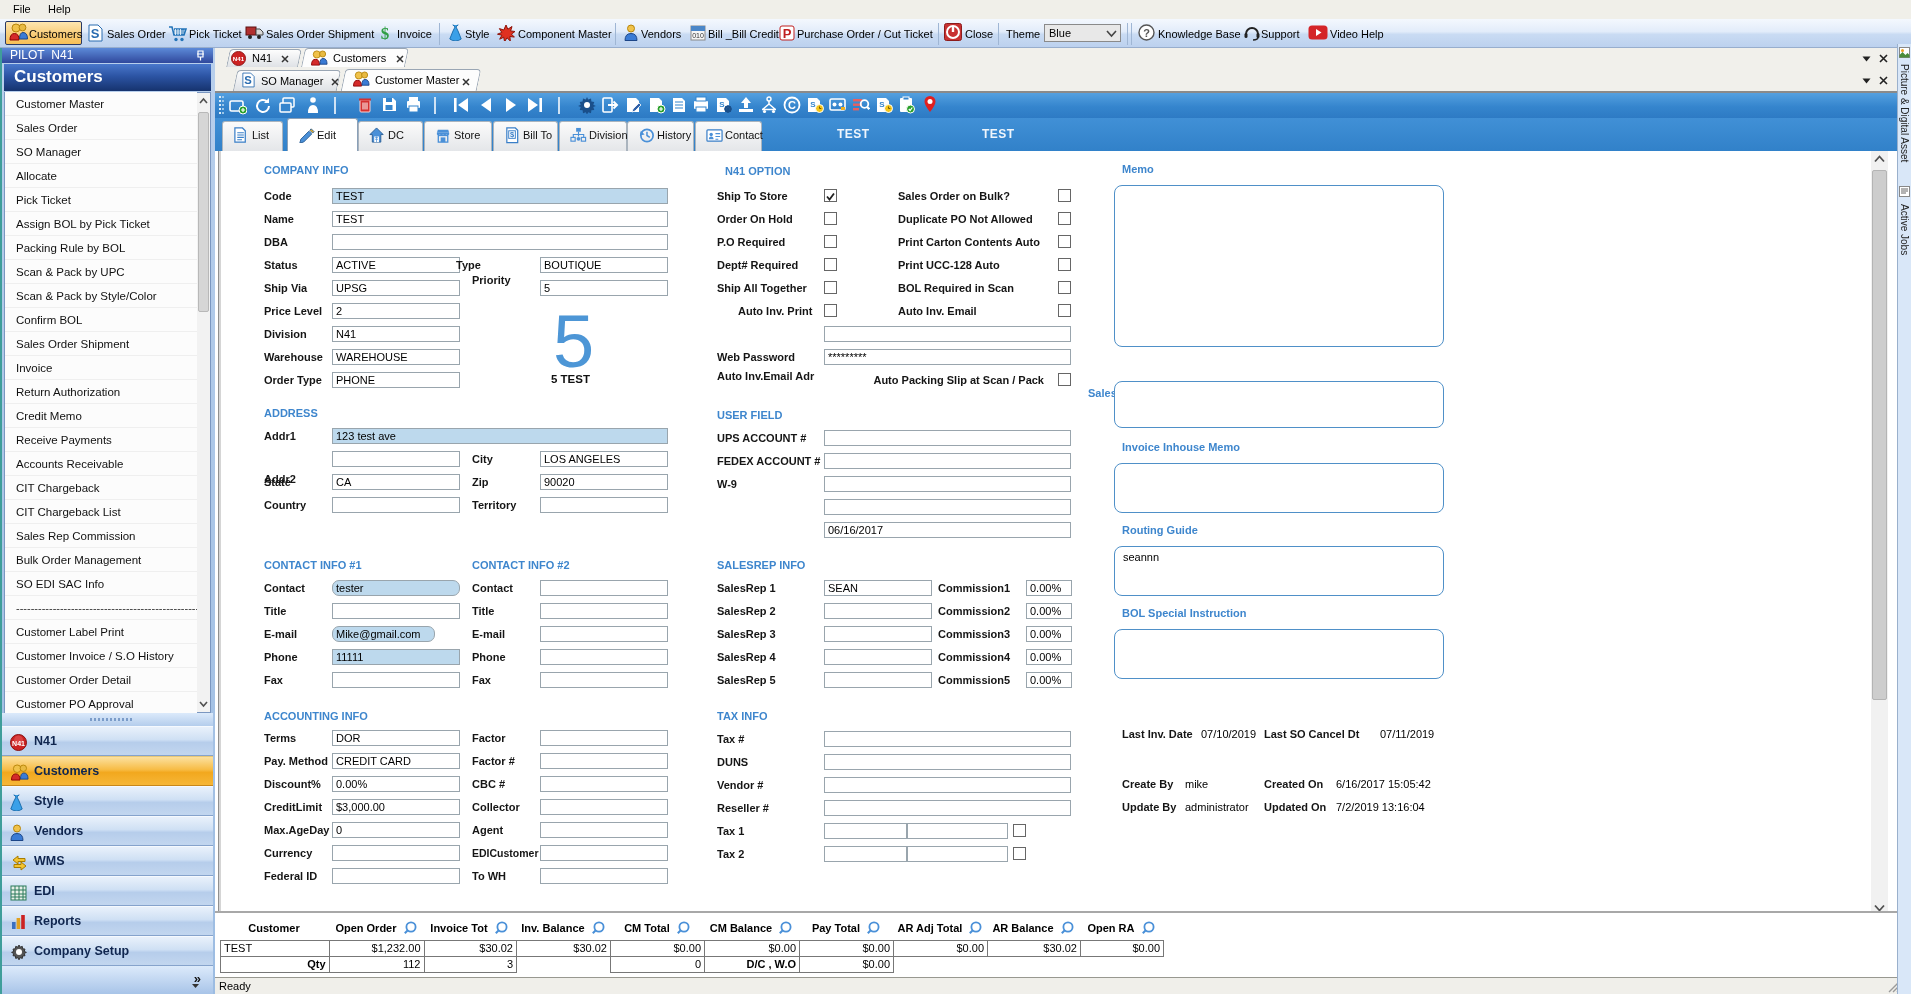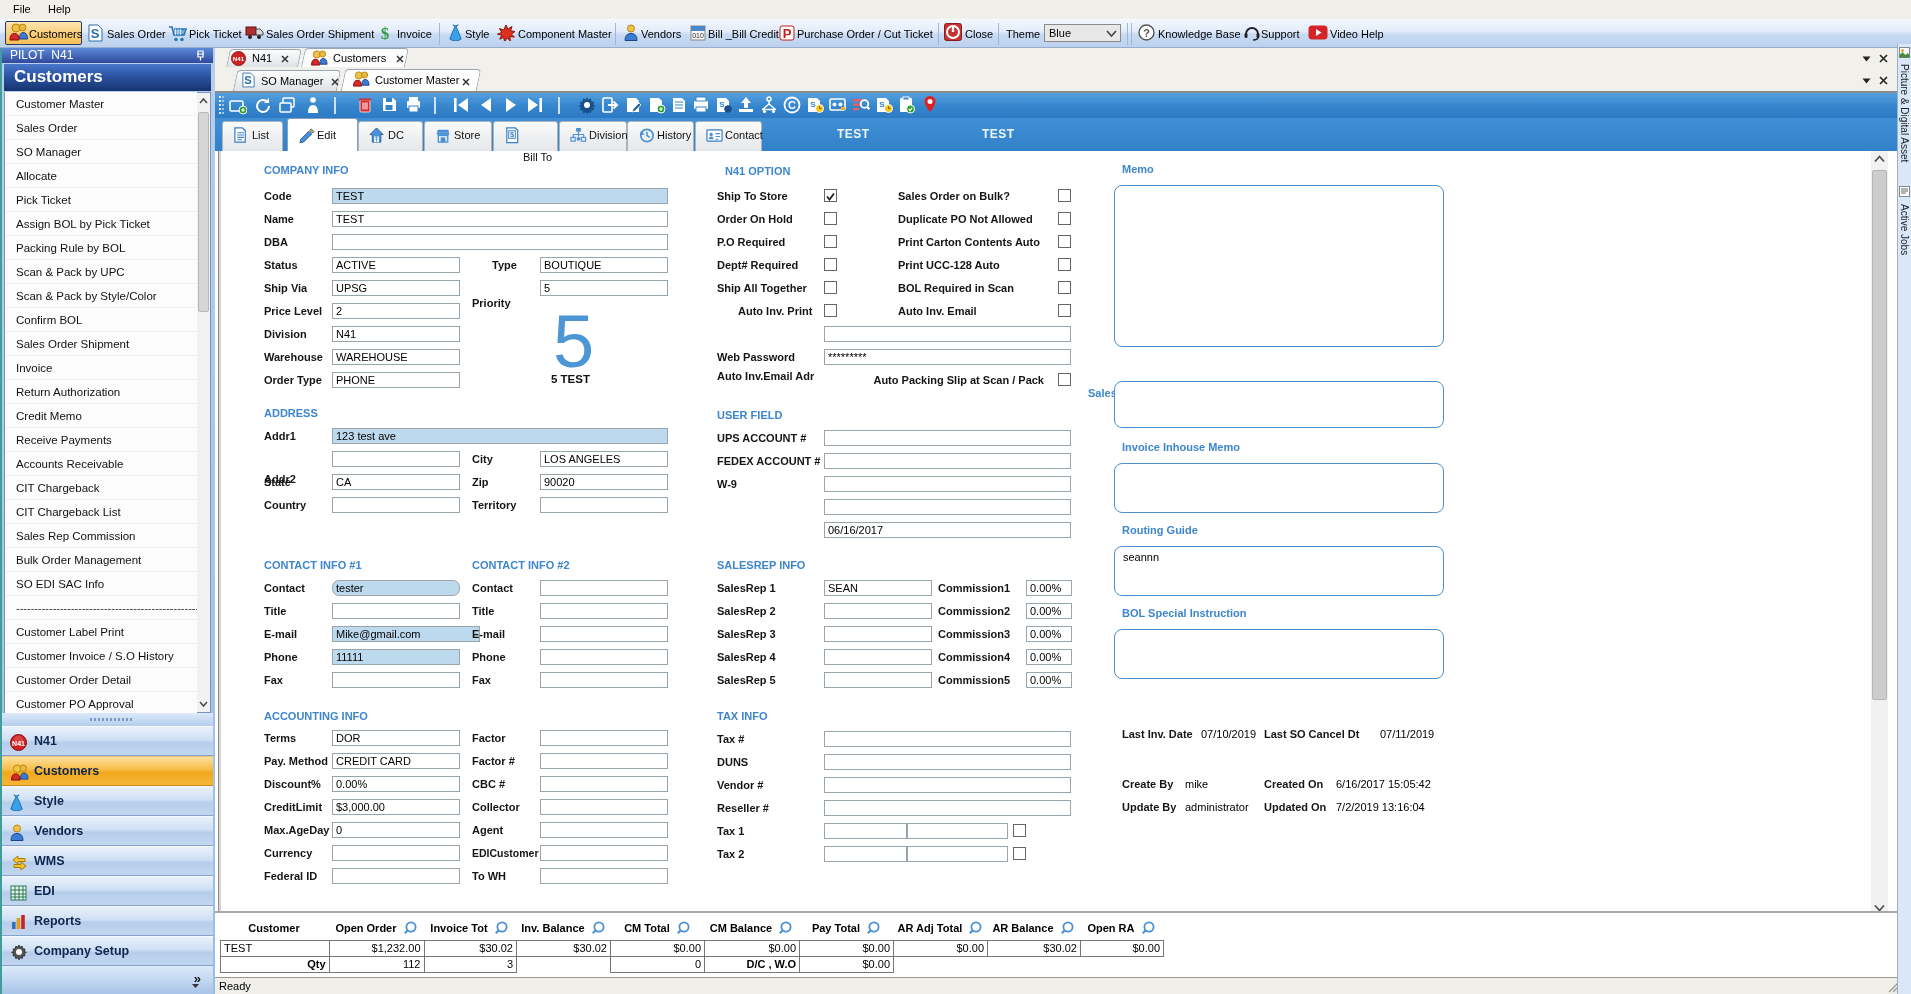--- a/index.html
+++ b/index.html
@@ -451,21 +451,21 @@
     <rect x="3.5" y="9" width="10" height="7" fill="none" stroke="#4a90d8" stroke-width="1.4"></rect>
     <rect x="6" y="11" width="5" height="5" fill="#4a90d8"></rect>
   </svg>
 <div class="abs" style="left:454px;top:129px;font-size:11px;color:#111;">Store</div>
 <div class="abs" style="left:493px;top:121px;width:65px;height:30px;background:linear-gradient(180deg,#fbfbfb,#e4e6e9);border:1px solid #aab4be;border-bottom:none;border-radius:3px 3px 0 0;"></div>
 <svg class="abs" style="left:504px;top:127px;" width="17" height="17" viewBox="0 0 18 18">
     <path d="M3 1 h9 l2.5 2.5 v13 h-11.5 z" fill="#fff" stroke="#3a7fc8" stroke-width="1.3"></path>
     <rect x="5" y="4" width="7" height="8" fill="none" stroke="#3a7fc8"></rect>
     <text x="8.5" y="11" font-size="8" font-weight="bold" fill="#3a7fc8" text-anchor="middle" font-family="Liberation Sans">$</text>
   </svg>
-<div class="abs" style="left:523px;top:129px;font-size:11px;color:#111;margin-top:22px;">Bill To</div>
+<div class="abs" style="left:523px;top:129px;font-size:11px;color:#111;">Bill To</div>
 <div class="abs" style="left:559px;top:121px;width:68px;height:30px;background:linear-gradient(180deg,#fbfbfb,#e4e6e9);border:1px solid #aab4be;border-bottom:none;border-radius:3px 3px 0 0;"></div>
 <svg class="abs" style="left:570px;top:127px;" width="17" height="17" viewBox="0 0 18 18">
     <rect x="6.5" y="1" width="5" height="4" fill="#4a90d8"></rect>
     <rect x="1" y="11" width="4.5" height="4" fill="none" stroke="#4a90d8" stroke-width="1.2"></rect>
     <rect x="12" y="11" width="4.5" height="4" fill="none" stroke="#4a90d8" stroke-width="1.2"></rect>
     <circle cx="9" cy="12.5" r="2" fill="#4a90d8"></circle>
     <path d="M9 5 v5 M3.5 11 v-3 h11 v3" stroke="#4a90d8" stroke-width="1.2" fill="none"></path>
   </svg>
 <div class="abs" style="left:589px;top:129px;font-size:11px;color:#111;">Division</div>
 <div class="abs" style="left:627px;top:121px;width:67px;height:30px;background:linear-gradient(180deg,#fbfbfb,#e4e6e9);border:1px solid #aab4be;border-bottom:none;border-radius:3px 3px 0 0;"></div>
@@ -487,25 +487,25 @@
 <div class="abs" style="left:982px;top:127px;font-weight:bold;font-size:12px;color:#eef5fc;letter-spacing:0.5px;">TEST</div>
 <div class="sec" style="left:264px;top:162px;">COMPANY INFO</div>
 <div class="lbl" style="left:264px;top:188px;">Code</div>
 <div class="inp hl" style="left:332px;top:188px;width:336px;">TEST</div>
 <div class="lbl" style="left:264px;top:211px;">Name</div>
 <div class="inp" style="left:332px;top:211px;width:336px;">TEST</div>
 <div class="lbl" style="left:264px;top:234px;">DBA</div>
 <div class="inp" style="left:332px;top:234px;width:336px;"></div>
 <div class="lbl" style="left:264px;top:257px;">Status</div>
 <div class="inp" style="left:332px;top:257px;width:128px;">ACTIVE</div>
-<div class="lbl" style="left:492px;top:257px;text-align:center;">Type</div>
+<div class="lbl" style="left:456px;top:257px;text-align:center;">Type</div>
 <div class="inp" style="left:540px;top:257px;width:128px;">BOUTIQUE</div>
 <div class="lbl" style="left:264px;top:280px;">Ship Via</div>
 <div class="inp" style="left:332px;top:280px;width:128px;">UPSG</div>
-<div class="lbl" style="left:472px;top:295px;text-align:right;">Priority</div>
+<div class="lbl" style="left:472px;top:272px;text-align:right;">Priority</div>
 <div class="inp" style="left:540px;top:280px;width:128px;">5</div>
 <div class="lbl" style="left:264px;top:303px;">Price Level</div>
 <div class="inp" style="left:332px;top:303px;width:128px;">2</div>
 <div class="lbl" style="left:264px;top:326px;">Division</div>
 <div class="inp" style="left:332px;top:326px;width:128px;">N41</div>
 <div class="lbl" style="left:264px;top:349px;">Warehouse</div>
 <div class="inp" style="left:332px;top:349px;width:128px;">WAREHOUSE</div>
 <div class="lbl" style="left:264px;top:372px;">Order Type</div>
 <div class="inp" style="left:332px;top:372px;width:128px;">PHONE</div>
 <div class="abs" style="left:553px;top:305px;font-size:74px;color:#4d96d6;line-height:74px;">5</div>
@@ -529,21 +529,21 @@
 <div class="sec" style="left:472px;top:557px;">CONTACT INFO #2</div>
 <div class="lbl" style="left:264px;top:580px;">Contact</div>
 <div class="inp hl" style="left:332px;top:580px;width:128px;border-radius:7px;">tester</div>
 <div class="lbl" style="left:472px;top:580px;">Contact</div>
 <div class="inp" style="left:540px;top:580px;width:128px;"></div>
 <div class="lbl" style="left:264px;top:603px;">Title</div>
 <div class="inp" style="left:332px;top:603px;width:128px;"></div>
 <div class="lbl" style="left:472px;top:603px;">Title</div>
 <div class="inp" style="left:540px;top:603px;width:128px;"></div>
 <div class="lbl" style="left:264px;top:626px;">E-mail</div>
-<div class="inp hl" style="left:332px;top:626px;width:148px;">Mike@gmail.com</div>
+<div class="inp hl" style="left:332px;top:626px;width:103px;border-radius:7px;">Mike@gmail.com</div>
 <div class="lbl" style="left:472px;top:626px;">E-mail</div>
 <div class="inp" style="left:540px;top:626px;width:128px;"></div>
 <div class="lbl" style="left:264px;top:649px;">Phone</div>
 <div class="inp hl" style="left:332px;top:649px;width:128px;">11111</div>
 <div class="lbl" style="left:472px;top:649px;">Phone</div>
 <div class="inp" style="left:540px;top:649px;width:128px;"></div>
 <div class="lbl" style="left:264px;top:672px;">Fax</div>
 <div class="inp" style="left:332px;top:672px;width:128px;"></div>
 <div class="lbl" style="left:472px;top:672px;">Fax</div>
 <div class="inp" style="left:540px;top:672px;width:128px;"></div>

